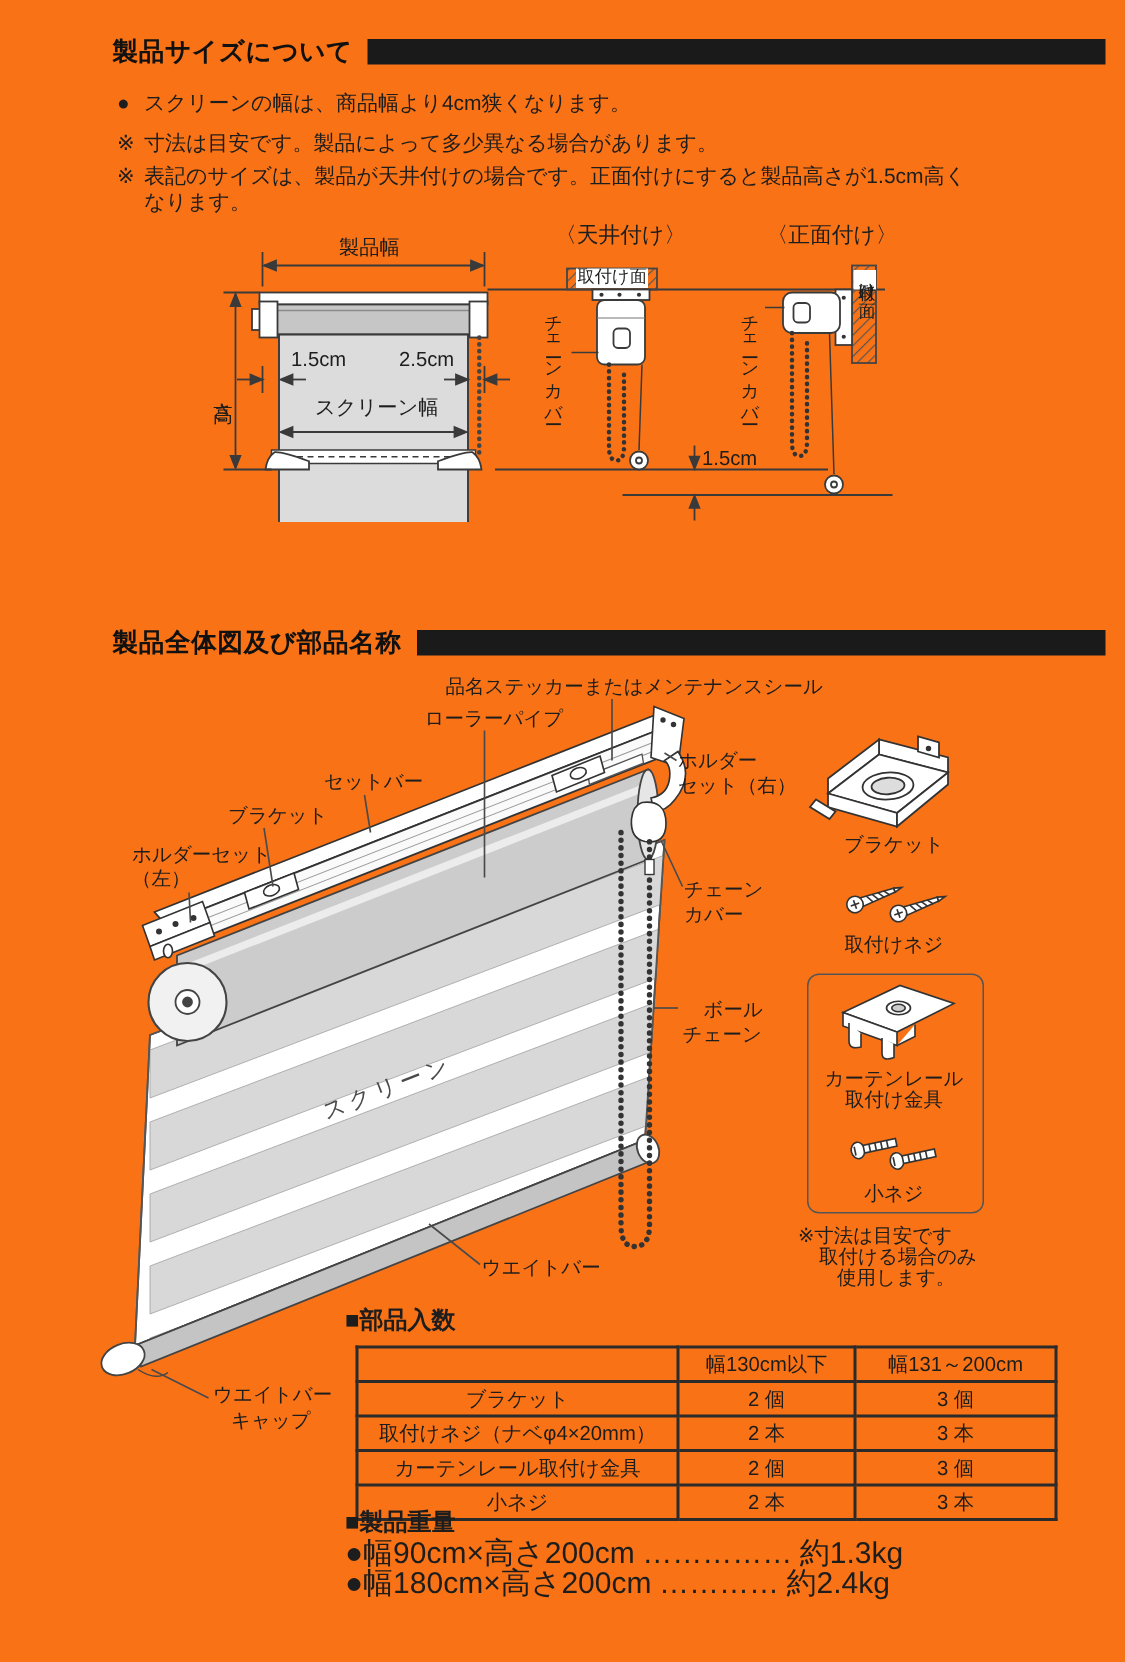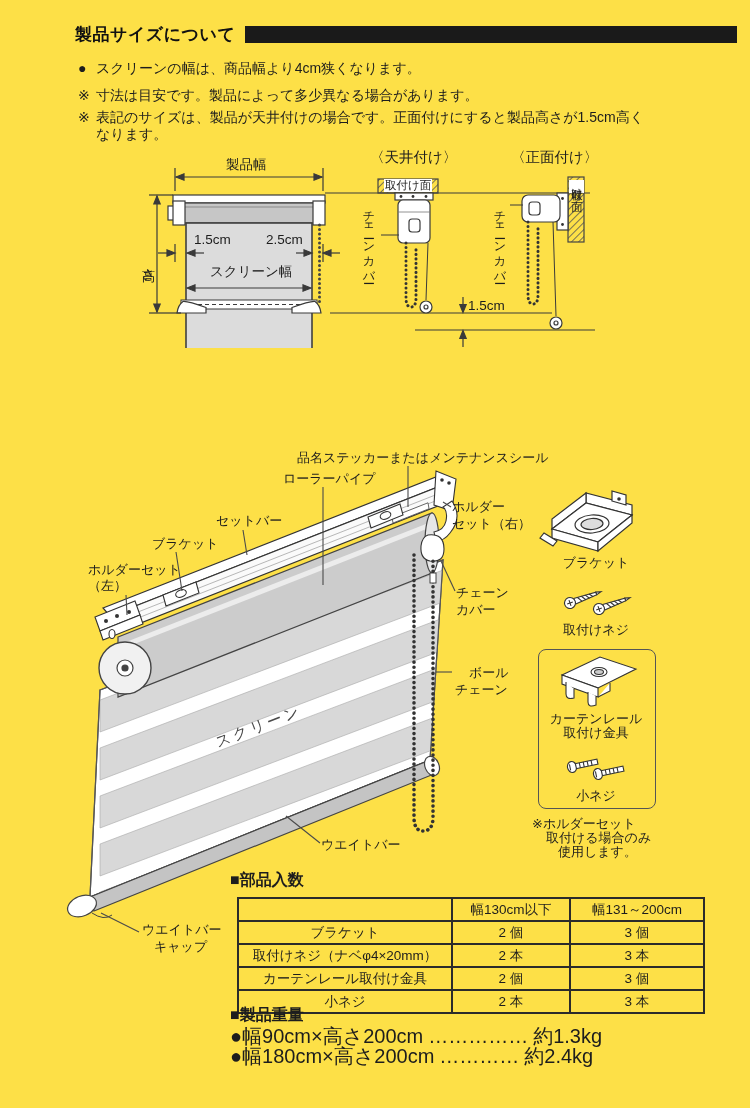--- a/index.html
+++ b/index.html
@@ -1,16 +1,16 @@
 <!DOCTYPE html>
 <html><head>
 <meta charset="utf-8">
 <style>
   html,body{margin:0;padding:0;background:#fff;}
-  .page{position:relative;width:750px;height:1108px;background:#fde047;overflow:hidden;
+  .page{position:relative;width:750px;height:1108px;background:#f97316;overflow:hidden;
         font-family:"Liberation Sans","DejaVu Sans",sans-serif;color:#1d1d1d;}
   svg{position:absolute;left:0;top:0;}
   
   .sec-header{position:absolute;left:75px;width:662px;display:flex;align-items:center;}
   .sec-title{font-size:17px;font-weight:bold;color:#111;white-space:nowrap;letter-spacing:.5px;}
   .sec-bar{flex:1;height:17px;background:#1a1a1a;margin-left:10px;}
   
   .note{position:absolute;left:78px;display:flex;font-size:14px;line-height:17px;color:#1d1d1d;}
   .note .b{width:18px;flex:none;}
   
@@ -161,20 +161,24 @@
     <div class="dl" style="left:210px;top:116px;">スクリーン幅</div>
     <div class="dl" style="left:370px;top:2px;font-size:14.5px;">〈天井付け〉</div>
     <div class="dl" style="left:511px;top:2px;font-size:14.5px;">〈正面付け〉</div>
     <div class="dl onwhite" style="left:384px;top:31px;">取付け面</div>
     <div class="dl onwhite vert" style="left:569px;top:32px;letter-spacing:0;">取付け面</div>
     <div class="dl vert" style="left:361px;top:54px;font-size:12px;">チェーンカバー</div>
     <div class="dl vert" style="left:492px;top:54px;font-size:12px;">チェーンカバー</div>
     <div class="dl" style="left:468px;top:150px;">1.5cm</div>
   </div>
 
+  <div class="sec-header" style="top:417px;">
+    <span class="sec-title">製品全体図及び部品名称</span>
+    <div class="sec-bar"></div>
+  </div>
 
   <div class="overview">
     <svg width="750" height="540" viewBox="0 0 750 540">
       <defs>
         <clipPath id="screenClip">
             <polygon points="100,245 443,115 430,315 90,452"></polygon>
           </clipPath>
       </defs>
 
       <g>
@@ -343,21 +347,21 @@
     <div class="ol" style="left:321px;top:392px;">ウエイトバー</div>
     <div class="ol" style="left:142px;top:477px;">ウエイトバー</div>
     <div class="ol" style="left:154px;top:494px;">キャップ</div>
 
     <div class="colctr" style="top:110px;">ブラケット</div>
     <div class="colctr" style="top:177px;">取付けネジ</div>
     <div class="box-part"></div>
     <div class="colctr" style="top:266px;">カーテンレール</div>
     <div class="colctr" style="top:280px;">取付け金具</div>
     <div class="colctr" style="top:343px;">小ネジ</div>
-    <div class="ol" style="left:532px;top:371px;">※ホルダーセット</div>
+    <div class="ol" style="left:532px;top:371px;">※寸法は目安です</div>
     <div class="ol" style="left:546px;top:385px;">取付ける場合のみ</div>
     <div class="ol" style="left:546px;top:399px;margin-left:12px;">使用します。</div>
   </div>
 
   <div class="table-block">
     <div class="pt-title">■部品入数</div>
     <table>
       <tbody>
           <tr>
         <th class="c-name"></th>

